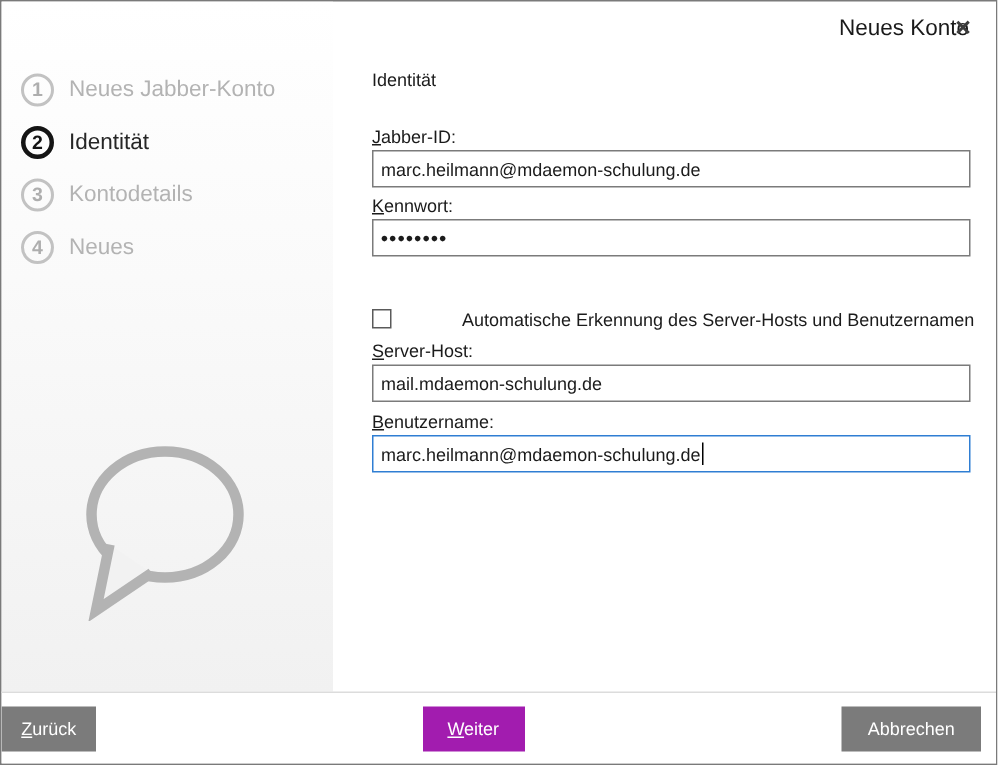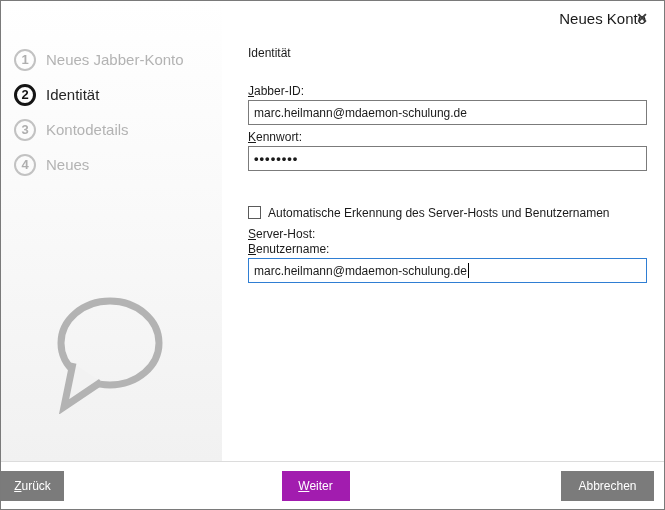--- a/index.html
+++ b/index.html
@@ -131,20 +131,21 @@
   .password-dots {
     font-size: 13px;
     font-weight: 700;
     letter-spacing: 1px;
   }
   .checkbox-row {
     display: flex;
     align-items: center;
     height: 15px;
     margin-bottom: 8px;
+    gap: 40px;
   }
   .checkbox-box {
     width: 13px;
     height: 13px;
     border: 1px solid #5a5a5a;
     background: #ffffff;
     flex: none;
     cursor: pointer;
   }
   .checkbox-label {
@@ -243,20 +244,21 @@
 
     <div class="field-label"><span class="mnemonic">K</span><span>ennwort:</span></div>
     <input type="text" class="text-input password-dots input-row2" value="••••••••" style="">
 
     <div class="checkbox-row">
       <span class="checkbox-box"></span>
       <span class="checkbox-label">Automatische Erkennung des Server-Hosts und Benutzernamen</span>
     </div>
 
     <div class="field-label"><span class="mnemonic">S</span><span>erver-Host:</span></div>
+    <input type="text" class="text-input input-row3" value="mail.mdaemon-schulung.de" style="">
 
     <div class="field-label"><span class="mnemonic">B</span><span>enutzername:</span></div>
     <div class="focused-input">
       <span>marc.heilmann@mdaemon-schulung.de</span>
       <span class="caret"></span>
     </div>
   </div>
 
   <div class="footer">
     <button class="btn btn-back"><span class="mnemonic">Z</span><span>urück</span></button>

